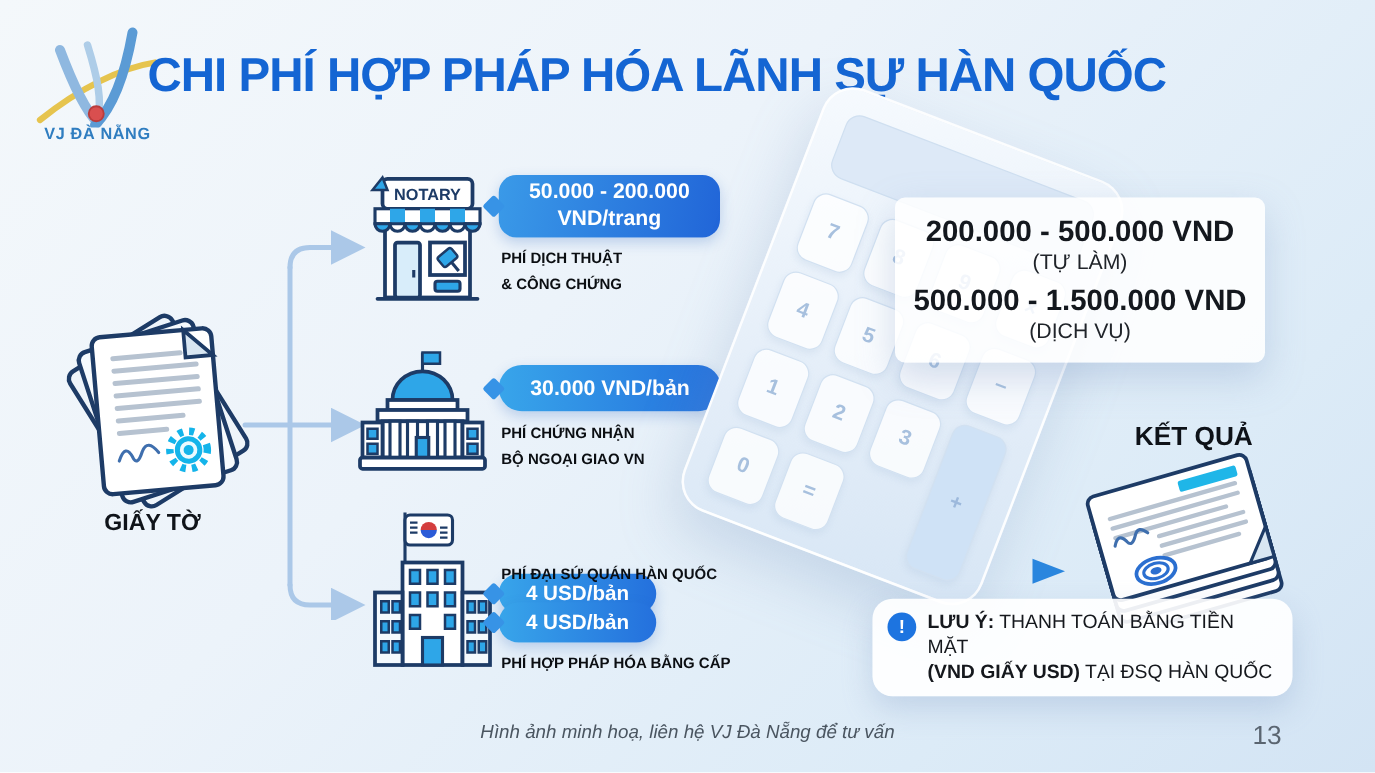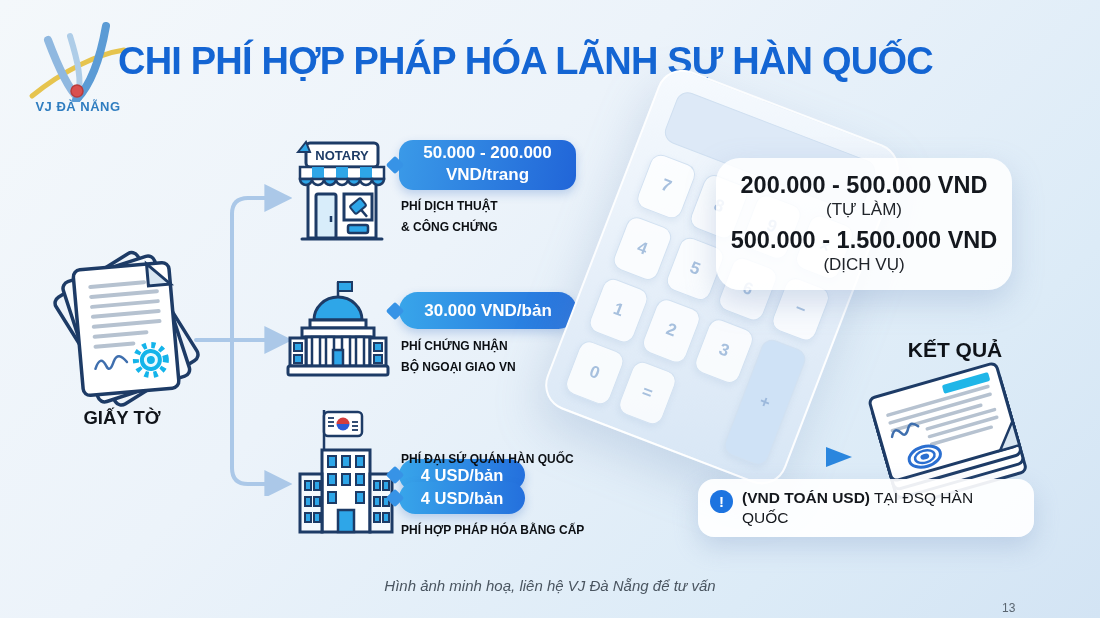--- a/index.html
+++ b/index.html
@@ -42,40 +42,40 @@
   #calc-screen{position:absolute;left:20px;top:18px;right:20px;height:52px;border-radius:12px;
     background:#dde9f7;border:1.5px solid #cfdff0;}
   #calc-keys{position:absolute;left:18px;top:86px;right:18px;bottom:16px;display:grid;
     grid-template-columns:repeat(4,1fr);gap:10px;}
   .calc-key{background:rgba(255,255,255,.78);border:1.5px solid #d2e1f1;border-radius:11px;
     color:#a7c0de;font-size:17px;font-weight:bold;display:flex;align-items:center;justify-content:center;
     box-shadow:0 3px 6px rgba(150,175,210,.18);}
   .calc-key.tall{grid-column:4;grid-row:3 / span 2;background:#cfe2f6;color:#9db9dc;}
 
   
-  #total-card{left:716px;top:158px;width:296px;height:132px;border-radius:24px;
+  #total-card{left:716px;top:158px;width:296px;height:132px;border-radius:8px;
     background:rgba(255,255,255,.86);box-shadow:0 12px 30px rgba(135,160,200,.35);
     z-index:3;text-align:center;padding-top:13px;box-sizing:border-box;}
   .range-main{font-size:23.5px;font-weight:bold;color:#14181e;line-height:28px;}
   .range-note{font-size:17px;color:#20242a;line-height:21px;margin-bottom:6px;}
 
   
   #result-label{left:898px;top:338px;width:114px;text-align:center;font-size:21px;font-weight:bold;color:#0e1218;}
 
   
   #note-box{left:698px;top:479px;width:336px;border-radius:16px;background:rgba(255,255,255,.92);
     box-shadow:0 10px 24px rgba(135,160,200,.32);padding:9px 12px;box-sizing:border-box;
     display:flex;gap:9px;align-items:flex-start;z-index:3;}
   #note-icon{flex:0 0 auto;width:23px;height:23px;border-radius:50%;background:#1d74e0;color:#fff;
     font-weight:bold;font-size:15px;display:flex;align-items:center;justify-content:center;margin-top:2px;}
   #note-text{font-size:15.5px;color:#15181d;line-height:20px;}
 
   
   #footer-caption{left:0;right:0;top:577px;text-align:center;font-style:italic;font-size:15px;color:#4a5560;}
-  #page-number{left:1002px;top:601px;font-size:12px;color:#5a6570;}
+  #page-number{left:1002px;top:577px;font-size:21px;color:#5a6570;}
 </style>
 </head>
 <body>
 
 <div id="stage">
 
   <svg class="abs" style="left:26px;top:14px;" width="104" height="88" viewBox="0 0 104 88">
     <path d="M6,82 C38,56 72,40 98,36" stroke="#e6c44e" stroke-width="5" fill="none" stroke-linecap="round"></path>
     <path d="M22,26 C34,58 44,76 52,84" stroke="#8fb8e0" stroke-width="8" fill="none" stroke-linecap="round"></path>
     <path d="M44,22 C52,48 56,66 52,84" stroke="#aecde8" stroke-width="6" fill="none" stroke-linecap="round"></path>
@@ -317,20 +317,21 @@
       <path d="M-54,0 q5,-10 10,-1 q3,6 8,-3 q4,-7 10,1" stroke="#3f6fae" stroke-width="2.5" fill="none" stroke-linecap="round"></path>
       <ellipse cx="-28" cy="28" rx="16" ry="10" fill="none" stroke="#2b6fd0" stroke-width="3"></ellipse>
       <ellipse cx="-28" cy="28" rx="10" ry="6" fill="none" stroke="#2b6fd0" stroke-width="2.5"></ellipse>
       <ellipse cx="-28" cy="28" rx="4.5" ry="2.8" fill="#2b6fd0"></ellipse>
     </g>
   </svg>
 
   <div class="abs" id="note-box">
     <div id="note-icon">!</div>
     <div id="note-text">
-      <div><b>(VND TOÁN USD)</b><span> TẠI ĐSQ HÀN QUỐC</span></div>
+      <div><b>LƯU Ý:</b><span> THANH TOÁN BẰNG TIỀN MẶT</span></div>
+      <div><b>(VND GIẤY USD)</b><span> TẠI ĐSQ HÀN QUỐC</span></div>
     </div>
   </div>
 
   <div class="abs" id="footer-caption">Hình ảnh minh hoạ, liên hệ VJ Đà Nẵng để tư vấn</div>
   <div class="abs" id="page-number">13</div>
 
 </div>
 
 </body></html>

